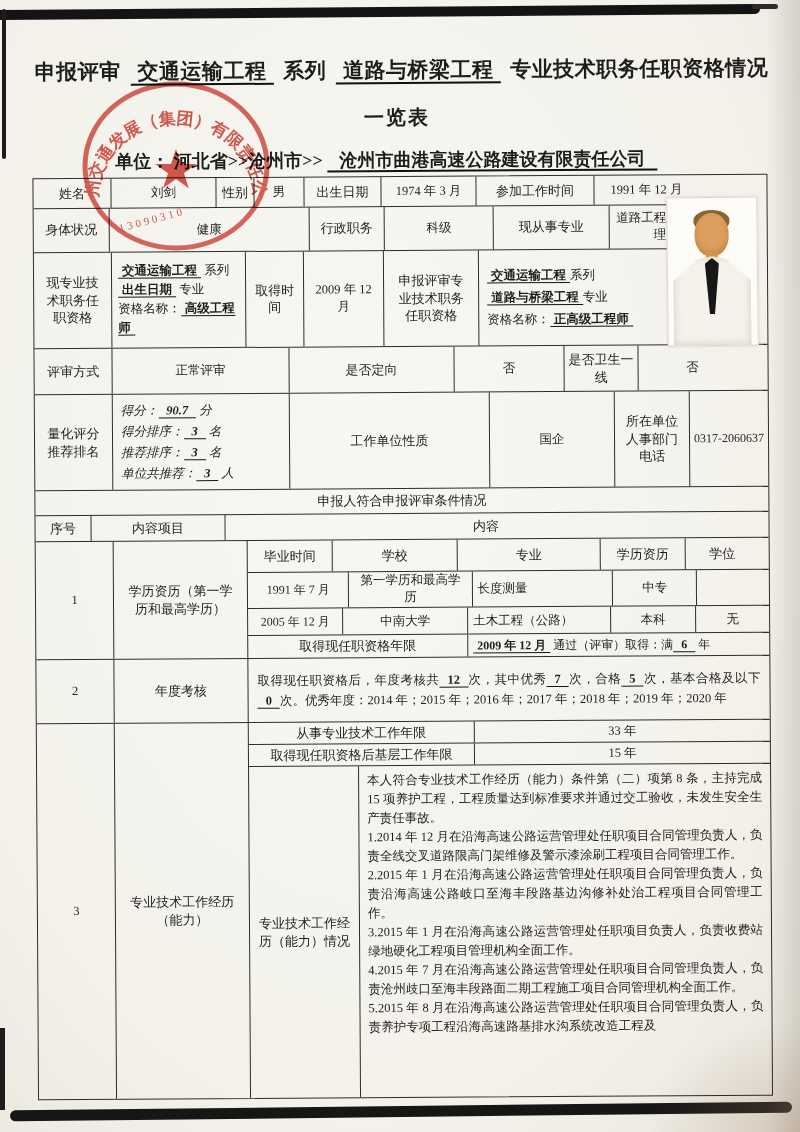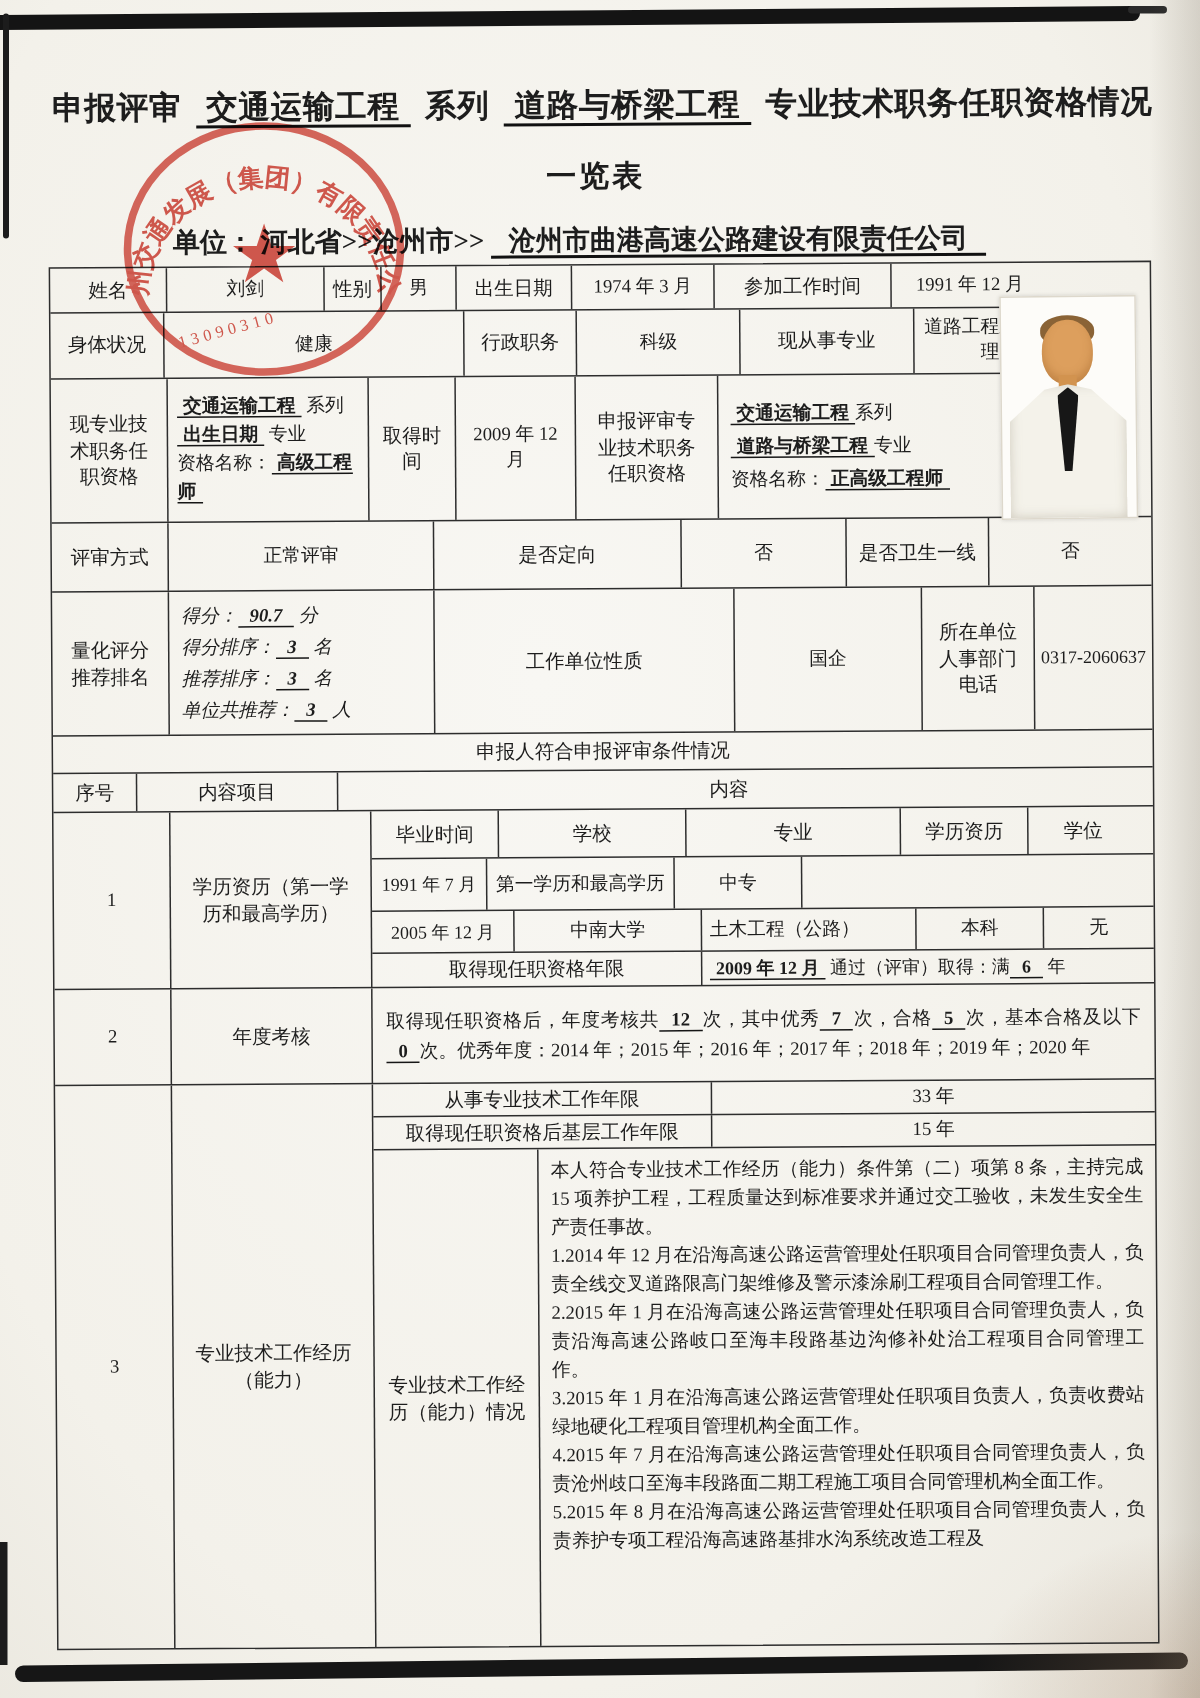--- a/index.html
+++ b/index.html
@@ -121,21 +121,21 @@
           </div>
         </div>
         <div class="cell" style="width:56px"></div>
       </div>
 
       <div class="row" style="height:46px">
         <div class="cell lab" style="width:78px">评审方式</div>
         <div class="cell" style="width:177px">正常评审</div>
         <div class="cell lab" style="width:165px">是否定向</div>
         <div class="cell" style="width:110px">否</div>
-        <div class="cell lab" style="width:95px;padding:2px 0">是否卫生一线</div>
+        <div class="cell lab" style="width:74px;padding:2px 0">是否卫生一线</div>
         <div class="cell" style="width:108px">否</div>
       </div>
 
       <div class="row" style="height:96px">
         <div class="cell lab" style="width:78px;padding:2px 10px">量化评分推荐排名</div>
         <div class="cell colc" style="width:177px;padding:2px 8px">
           <div class="ln"><span>得分：</span><span class="u">90.7</span> <span>分</span></div>
           <div class="ln"><span>得分排序：</span><span class="u">3</span> <span>名</span></div>
           <div class="ln"><span>推荐排序：</span><span class="u">3</span> <span>名</span></div>
           <div class="ln"><span>单位共推荐：</span><span class="u">3</span> <span>人</span></div>
@@ -161,22 +161,23 @@
         <div class="cell lab" style="width:134px;padding:2px 10px">学历资历（第一学历和最高学历）</div>
         <div class="col" style="width:521px">
           <div class="irow" style="height:32px">
             <div class="cell lab" style="width:85px">毕业时间</div>
             <div class="cell lab" style="width:125px">学校</div>
             <div class="cell lab" style="width:143px">专业</div>
             <div class="cell lab" style="width:85px">学历资历</div>
             <div class="cell lab" style="width:73px">学位</div>
           </div>
           <div class="irow" style="height:36px">
-            <div class="cell fillcell" style="width:77px">1991 年 7 月</div>
+            <div class="cell fillcell" style="width:103px">1991 年 7 月</div>
             <div class="cell" style="width:125px">第一学历和最高学历</div>
+            <div class="cell left" style="width:143px">长度测量</div>
             <div class="cell" style="width:85px">中专</div>
             <div class="cell" style="width:73px"></div>
           </div>
           <div class="irow" style="height:28px">
             <div class="cell fillcell" style="width:95px">2005 年 12 月</div>
             <div class="cell" style="width:125px">中南大学</div>
             <div class="cell left" style="width:143px">土木工程（公路）</div>
             <div class="cell" style="width:85px">本科</div>
             <div class="cell" style="width:73px">无</div>
           </div>

